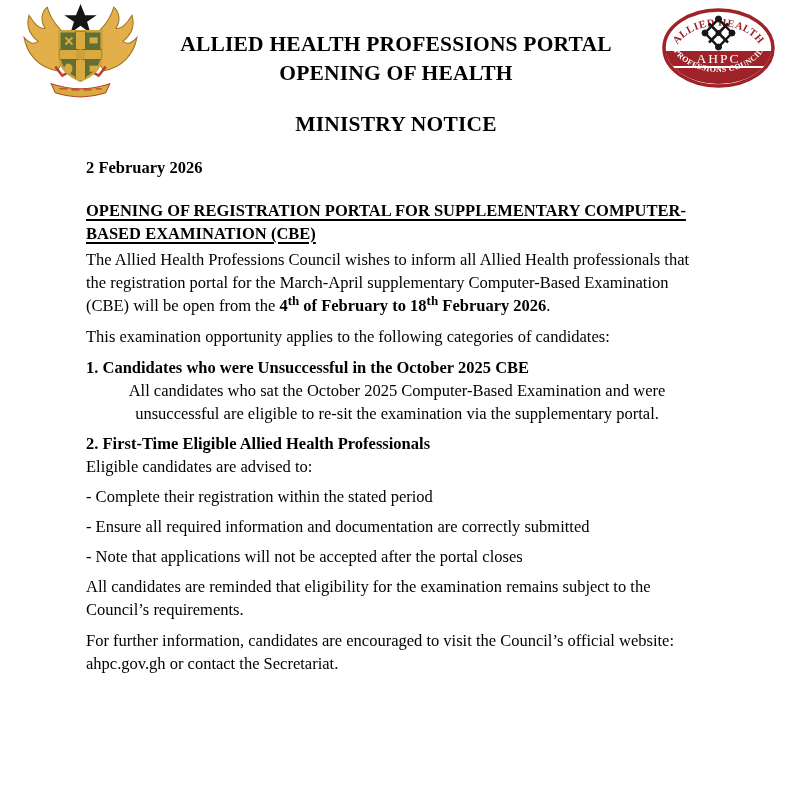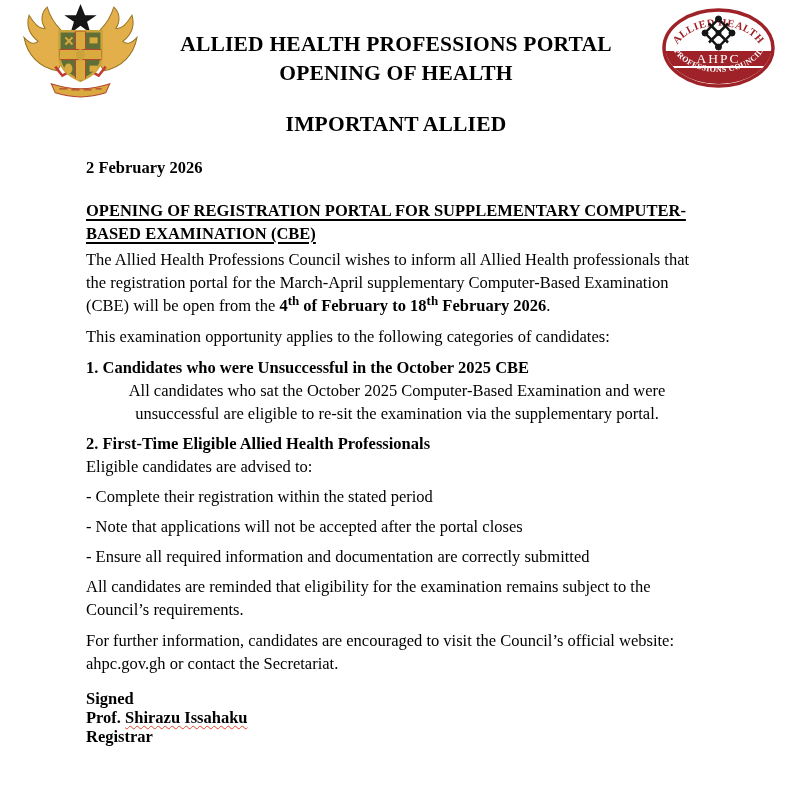--- a/index.html
+++ b/index.html
@@ -114,48 +114,43 @@
 
       <text font-size="8" font-weight="bold" fill="#ffffff" letter-spacing="0.4">
         <textPath href="#botArc" startOffset="50%" text-anchor="middle">PROFESSIONS COUNCIL</textPath>
       </text>
     </svg>
   </div>
 
   <div class="header-center">
     <div>ALLIED HEALTH PROFESSIONS PORTAL</div>
     <div>OPENING OF HEALTH</div>
-    <div class="notice-title">IMPORTANT ALLIED</div>
+    <div class="notice-title">MINISTRY NOTICE</div>
   </div>
 
   <div class="content">
 
     <p class="date-line">2 February 2026</p>
 
     <p class="subject"><span>OPENING OF REGISTRATION PORTAL FOR SUPPLEMENTARY COMPUTER-</span><br><span>BASED EXAMINATION (CBE)</span></p>
 
     <p><span>The Allied Health Professions Council wishes to inform all Allied Health professionals that the registration portal for the March-April supplementary Computer-Based Examination (CBE) will be open from the </span><b class="run">4</b><sup class="ord">th</sup><b class="run"> of February to 18</b><sup class="ord">th</sup><b class="run"> February 2026</b><span>.</span></p>
 
     <p>This examination opportunity applies to the following categories of candidates:</p>
 
     <p class="sec-title">1. Candidates who were Unsuccessful in the October 2025 CBE</p>
     <p class="sec-body">All candidates who sat the October 2025 Computer-Based Examination and were unsuccessful are eligible to re-sit the examination via the supplementary portal.</p>
 
     <p class="sec-title">2. First-Time Eligible Allied Health Professionals</p>
 
     <p class="advice-lead">Eligible candidates are advised to:</p>
 
     <p class="advice-item">- Complete their registration within the stated period</p>
+    <p class="advice-item">- Ensure all required information and documentation are correctly submitted</p>
     <p class="advice-item">- Note that applications will not be accepted after the portal closes</p>
-    <p class="advice-item">- Ensure all required information and documentation are correctly submitted</p>
 
     <p>All candidates are reminded that eligibility for the examination remains subject to the Council’s requirements.</p>
 
     <p>For further information, candidates are encouraged to visit the Council’s official website: ahpc.gov.gh or contact the Secretariat.</p>
 
-    <div class="signature">
-      <div>Signed</div>
-      <div><span>Prof. </span><span class="squiggle">Shirazu Issahaku</span></div>
-      <div>Registrar</div>
-    </div>
 
   </div>
 </div>
 
 </body></html>

